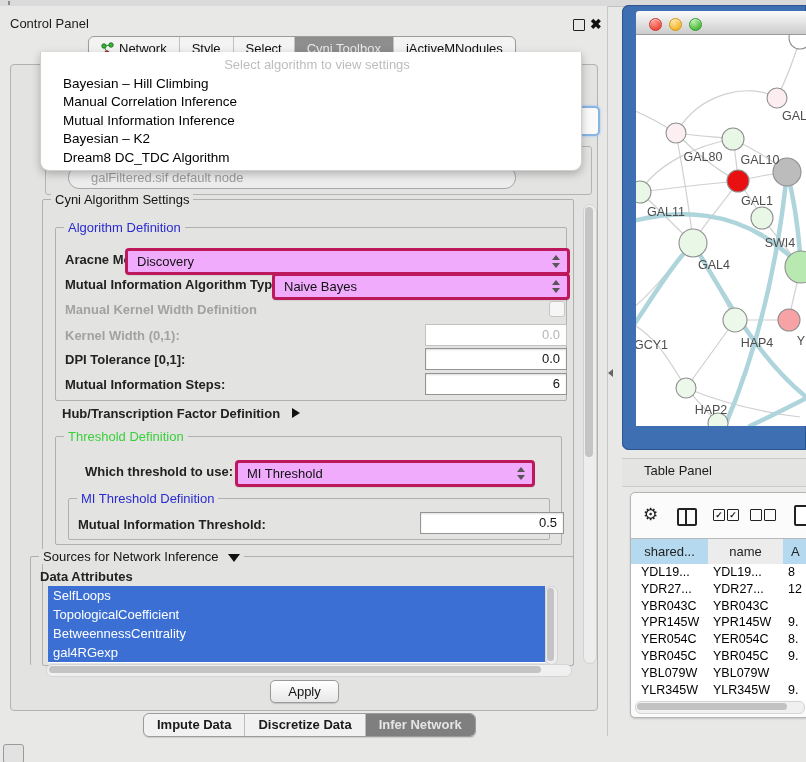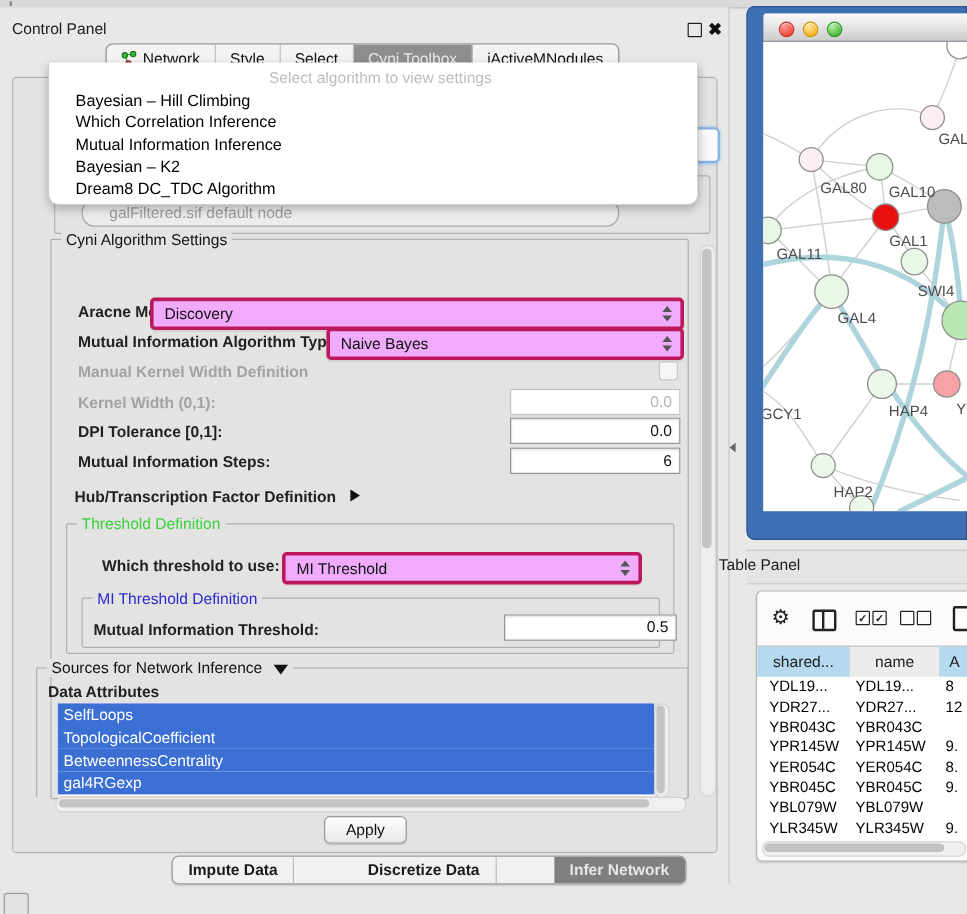--- a/index.html
+++ b/index.html
@@ -50,21 +50,21 @@
   .sb-track-v{background:#ededed;border:1px solid #d2d2d2;border-radius:7px;}
   .sb-thumb{background:#c4c4c4;border-radius:6px;}
   
   #attr-list{left:48px;top:580px;width:497px;height:77px;background:#fff;overflow:hidden;}
   .attr-item{height:19px;line-height:19px;font-size:13px;padding-left:5px;background:#3b6fd4;color:#fff;}
   
   #apply-btn{left:270px;top:674px;width:67px;height:21px;border:1px solid #9a9a9a;border-radius:5px;
      background:linear-gradient(#ffffff,#e7e7e7);font-size:13px;color:#111;text-align:center;line-height:21px;box-shadow:0 1px 1px rgba(0,0,0,.15);}
   
   #bottom-tabs{left:143px;top:707px;height:22px;display:inline-flex;border:1px solid #9c9c9c;border-radius:6px;overflow:hidden;
-     background:#f1f1f1;box-shadow:0 1px 1px rgba(0,0,0,.12);gap:48px;}
+     background:#f1f1f1;box-shadow:0 1px 1px rgba(0,0,0,.12);}
   .btab{padding:0 13px;font-size:13px;font-weight:bold;color:#1a1a1a;line-height:22px;border-right:1px solid #bcbcbc;}
   .btab:last-child{border-right:none;}
   .btab.active{background:#7f7f7f;color:#e6e6e6;}
   
   #algo-popup{left:40px;top:52px;width:540px;height:118px;background:#fff;border:1px solid #cfcfcf;border-top:none;
      border-radius:0 0 9px 9px;box-shadow:0 3px 8px rgba(0,0,0,.25);z-index:50;overflow:hidden;}
   #algo-placeholder{text-align:center;font-size:13px;color:#bdbdbd;padding-top:5px;height:18px;padding-left:12px;}
   .algo-item{font-size:13.5px;color:#000;line-height:18.4px;padding-left:22px;white-space:nowrap;}
   .algo-item.bold{font-weight:bold;}
   
@@ -72,21 +72,21 @@
   
   #net-window{left:622px;top:5px;width:184px;height:445px;background:#3e6fb3;border-radius:7px 0 0 7px;box-shadow:inset 0 0 0 1px #2c5490;}
   #net-titlebar{left:636px;top:11px;width:170px;height:23px;background:linear-gradient(#fbfbfb,#cccccc);border-bottom:1px solid #9a9a9a;border-radius:3px 0 0 0;}
   .tl{position:absolute;top:7px;width:11px;height:11px;border-radius:50%;box-shadow:inset 0 1px 1px rgba(255,255,255,.7);}
   #tl-close{left:13px;background:radial-gradient(circle at 35% 30%,#ff9a90,#ee4c3c 70%);border:0.5px solid #c33;}
   #tl-min{left:33px;background:radial-gradient(circle at 35% 30%,#ffe49a,#f4b52e 70%);border:0.5px solid #c90;}
   #tl-zoom{left:53px;background:radial-gradient(circle at 35% 30%,#b8f0a8,#4cba38 70%);border:0.5px solid #393;}
   #net-canvas{left:636px;top:35px;width:170px;height:391px;background:#fff;overflow:hidden;}
   
   #table-panel-bar{left:622px;top:458px;width:184px;height:27px;background:#e4e4e3;border-top:1px solid #c9c9c9;border-bottom:1px solid #cccccc;}
-  #table-panel-title{left:599px;top:463px;font-size:13px;color:#1c1c1c;}
+  #table-panel-title{left:644px;top:463px;font-size:13px;color:#1c1c1c;}
   #table-box{left:630px;top:492px;width:178px;height:224px;background:#fbfbfb;border:1px solid #b5b5b5;border-radius:5px;box-shadow:0 1px 2px rgba(0,0,0,.15);overflow:hidden;}
   .ticon{position:absolute;color:#222;}
   #gear-icon{left:12px;top:13px;font-size:17px;line-height:17px;}
   #split-icon{left:46px;top:15px;width:16px;height:14px;border:2px solid #222;border-radius:2px;}
   #split-icon:before{content:"";position:absolute;left:6px;top:0;width:2px;height:14px;background:#222;}
   .cbx{position:absolute;width:10px;height:10px;border:1.5px solid #222;border-radius:1px;font-size:9px;line-height:10px;text-align:center;color:#222;font-weight:bold;}
   #doc-icon{left:163px;top:12px;width:14px;height:17px;border:2px solid #222;border-radius:2px;background:#fff;}
   #tbl-header{left:0px;top:45px;width:178px;height:25px;border-top:1px solid #b9b9b9;border-bottom:1px solid #b9b9b9;}
   .th{position:absolute;top:0;height:25px;font-size:13px;color:#222;text-align:center;line-height:25px;border-right:1px solid #bcbcbc;background:#ececec;overflow:hidden;}
   .th.hl{background:#b5d9ee;}
@@ -143,20 +143,23 @@
     <div class="abs" id="algo-combo-edge"></div>
 
     <div class="abs fieldset" style="left:42px;top:193px;width:530px;height:465px;">
       <span class="ftitle">Cyni Algorithm Settings</span>
     </div>
 
     <div class="abs sb-track-v" style="left:583px;top:198px;width:12px;height:458px;">
       <div class="sb-thumb" style="position:absolute;left:1px;top:2px;width:8px;height:250px;"></div>
     </div>
 
+    <div class="abs fieldset" style="left:55px;top:221px;width:510px;height:172px;">
+      <span class="ftitle blue">Algorithm Definition</span>
+    </div>
     <div class="abs lbl" style="left:65px;top:246px;">Aracne Mode:</div>
     <div class="abs combo" style="left:125px;top:242px;width:430px;">
       <span>Discovery</span>
       <span class="stepper"></span>
     </div>
     <div class="abs lbl" style="left:65px;top:271px;">Mutual Information Algorithm Type:</div>
     <div class="abs combo" style="left:272px;top:267px;width:283px;">
       <span>Naive Bayes</span>
       <span class="stepper"></span>
     </div>
@@ -213,21 +216,21 @@
         <div class="btab">Impute Data</div>
         <div class="btab">Discretize Data</div>
         <div class="btab active">Infer Network</div>
       </div>
   </div>
 
   <div class="abs" id="algo-popup">
     <div id="algo-placeholder">Select algorithm to view settings</div>
     <div id="algo-list">
         <div class="algo-item">Bayesian – Hill Climbing</div>
-        <div class="algo-item">Which Correlation Inference</div>
+        <div class="algo-item">Manual Correlation Inference</div>
         <div class="algo-item">Mutual Information Inference</div>
         <div class="algo-item">Bayesian – K2</div>
         <div class="algo-item">Dream8 DC_TDC Algorithm</div>
       </div>
   </div>
 
   <div class="abs" id="splitter-arrow"></div>
 
   <div class="abs" id="net-window"></div>
   <div class="abs" id="net-titlebar">

